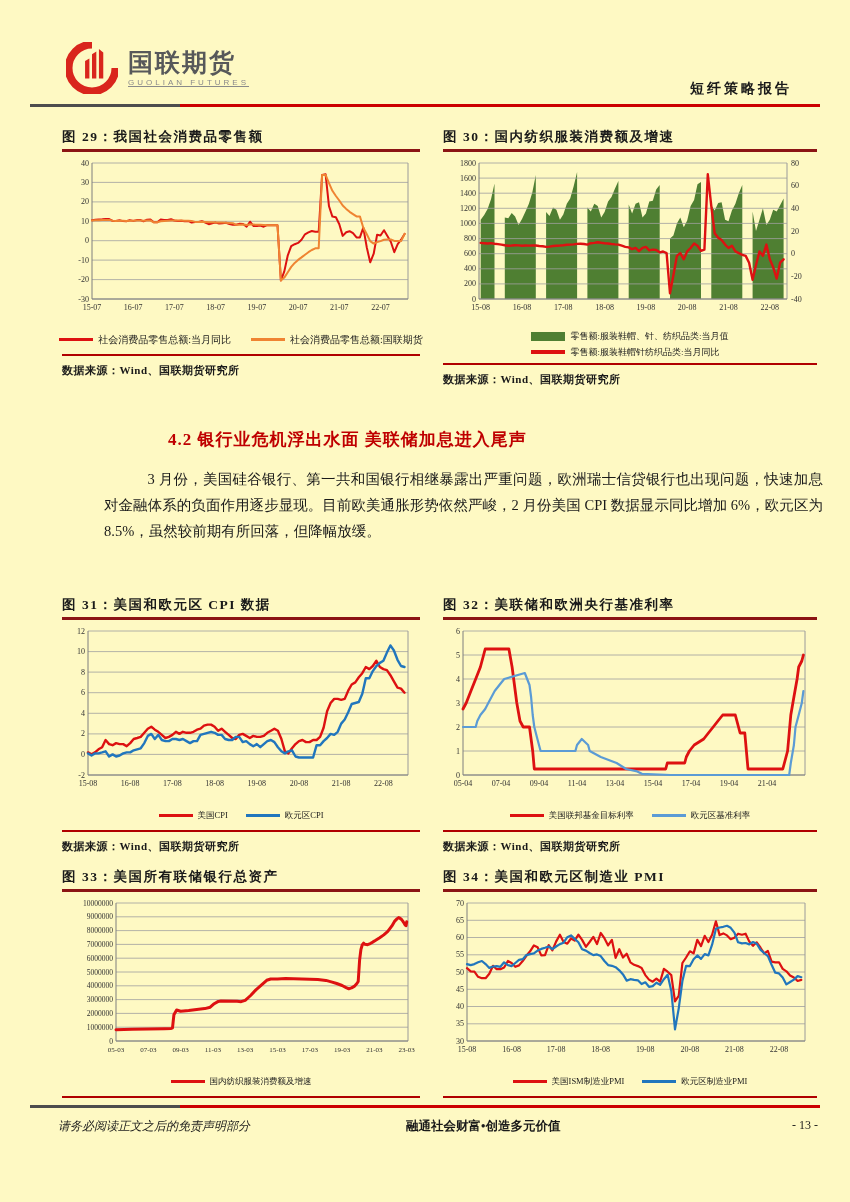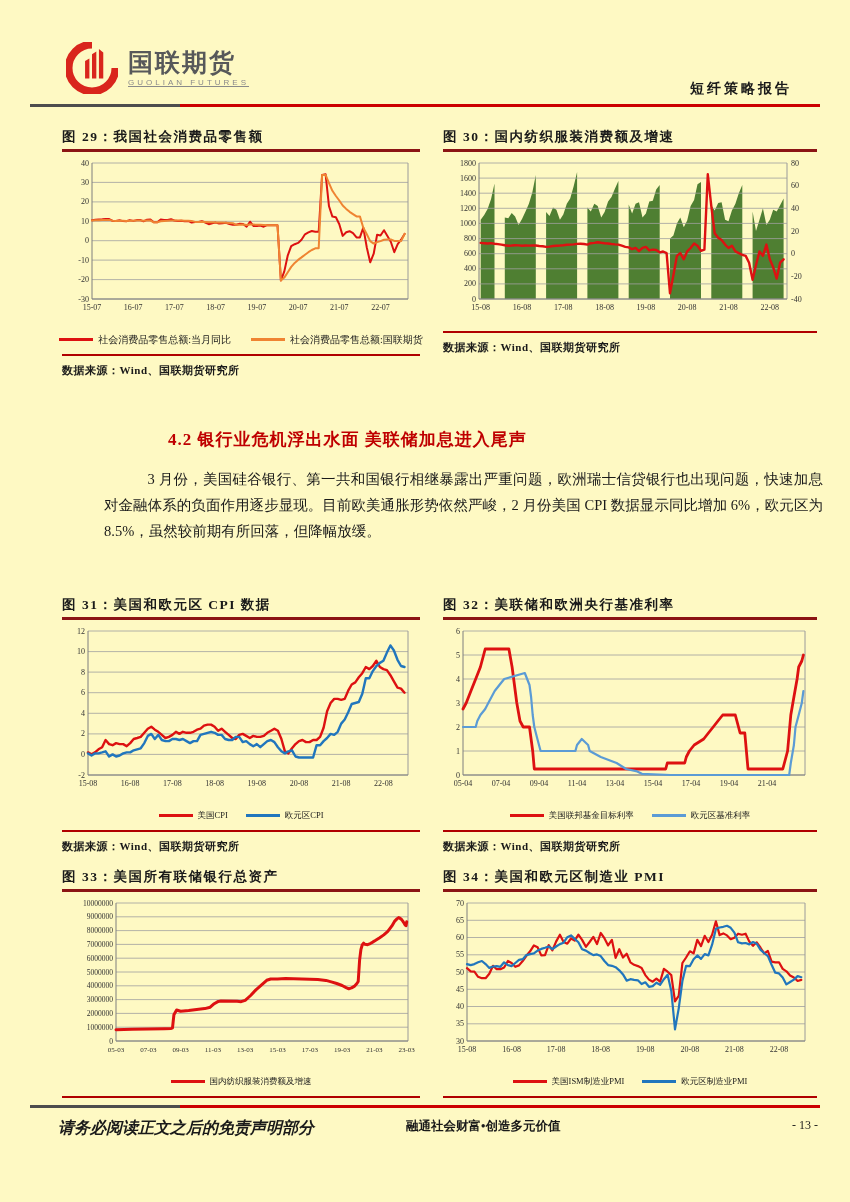--- a/index.html
+++ b/index.html
@@ -32,21 +32,21 @@
                     margin:3px auto 0 auto;font-size:9px;}
   .leg-item{display:inline-flex;align-items:center;gap:5px;white-space:nowrap;}
   .sw-line{display:inline-block;width:34px;height:3.5px;}
   .sw-area{display:inline-block;width:34px;height:9px;}
   
   .sec-heading{position:absolute;left:168px;top:428px;font-size:17px;font-weight:bold;
                color:#bf0000;letter-spacing:1px;}
   .para{position:absolute;left:104px;top:466px;width:719px;font-size:14.5px;line-height:26px;
         text-align:justify;text-indent:3em;}
   
-  .footer-left{position:absolute;left:58px;top:1118px;font-size:16px;font-weight:bold;font-style:italic;}
+  .footer-left{position:absolute;left:58px;top:1118px;font-size:12px;font-weight:normal;font-style:italic;}
   .footer-center{position:absolute;left:398px;top:1118px;font-size:12.5px;font-weight:bold;margin-left:8px;}
   .footer-page{position:absolute;right:32px;top:1118px;font-size:12px;}
 </style>
 </head>
 <body>
 
 <div id="page">
 
   <div class="logo">
     <svg width="52" height="52" viewBox="0 0 60 60">
@@ -156,20 +156,30 @@
         <text x="37.7" y="155" text-anchor="middle" font-size="8" fill="#333">15-08</text>
         <text x="79.0" y="155" text-anchor="middle" font-size="8" fill="#333">16-08</text>
         <text x="120.3" y="155" text-anchor="middle" font-size="8" fill="#333">17-08</text>
         <text x="161.6" y="155" text-anchor="middle" font-size="8" fill="#333">18-08</text>
         <text x="202.9" y="155" text-anchor="middle" font-size="8" fill="#333">19-08</text>
         <text x="244.2" y="155" text-anchor="middle" font-size="8" fill="#333">20-08</text>
         <text x="285.5" y="155" text-anchor="middle" font-size="8" fill="#333">21-08</text>
         <text x="326.8" y="155" text-anchor="middle" font-size="8" fill="#333">22-08</text>
         <path d="M37.7 87.9L41.2 88.2L44.6 88.5L48.0 88.1L51.5 88.7L54.9 89.1L58.4 89.6L61.8 90.2L65.3 90.7L68.7 90.5L72.1 90.2L75.6 90.4L79.0 90.7L82.5 90.5L85.9 90.6L89.3 90.4L92.8 90.5L96.2 91.0L99.7 91.3L103.1 91.9L106.5 91.6L110.0 91.0L113.4 90.7L116.9 90.5L120.3 90.2L123.8 89.8L127.2 89.6L130.6 89.4L134.1 88.9L137.5 88.7L141.0 89.0L144.4 89.6L147.8 88.2L151.3 87.9L154.7 87.3L158.2 87.8L161.6 88.2L165.1 88.5L168.5 89.0L171.9 89.4L175.4 89.6L178.8 90.7L182.3 91.9L185.7 92.4L189.1 94.1L192.6 92.9L196.0 96.2L199.5 92.8L202.9 91.9L206.3 95.4L209.8 94.6L213.2 95.0L216.7 97.3L220.1 96.5L223.6 98.1L227.0 138.3L230.4 120.2L233.9 100.9L237.3 98.1L240.8 104.3L244.2 96.4L247.6 93.0L251.1 88.5L254.5 90.7L258.0 95.8L261.4 94.7L264.8 19.3L268.3 51.1L271.7 78.3L275.2 82.8L278.6 85.1L282.1 89.6L285.5 93.0L288.9 90.7L292.4 96.4L295.8 98.1L299.3 99.8L302.7 100.9L306.1 107.7L309.6 124.7L313.0 110.0L316.5 96.4L319.9 100.9L323.4 89.6L326.8 104.3L330.2 112.3L333.7 123.6L337.1 107.7L340.6 104.3" fill="none" stroke="#dd1111" stroke-width="2.4" stroke-linejoin="round" stroke-linecap="round"></path>
       </svg>
+    <div class="fig-legend stack">
+        <span class="leg-item">
+          <span class="sw-area" style="background: rgb(79, 127, 50);"></span>
+          <span>零售额:服装鞋帽、针、纺织品类:当月值</span>
+        </span>
+        <span class="leg-item">
+          <span class="sw-line" style="background: rgb(221, 17, 17);"></span>
+          <span>零售额:服装鞋帽针纺织品类:当月同比</span>
+        </span>
+      </div>
     <div class="fig-sep"></div>
     <div class="fig-source">数据来源：Wind、国联期货研究所</div>
   </div>
 
   <div class="sec-heading">4.2 银行业危机浮出水面 美联储加息进入尾声</div>
   <div class="para">3 月份，美国硅谷银行、第一共和国银行相继暴露出严重问题，欧洲瑞士信贷银行也出现问题，快速加息对金融体系的负面作用逐步显现。目前欧美通胀形势依然严峻，2 月份美国 CPI 数据显示同比增加 6%，欧元区为 8.5%，虽然较前期有所回落，但降幅放缓。</div>
 
   <div class="fig col-l row2">
     <div class="fig-title">图 31：美国和欧元区 CPI 数据</div>
     <div class="fig-title-rule"></div>

